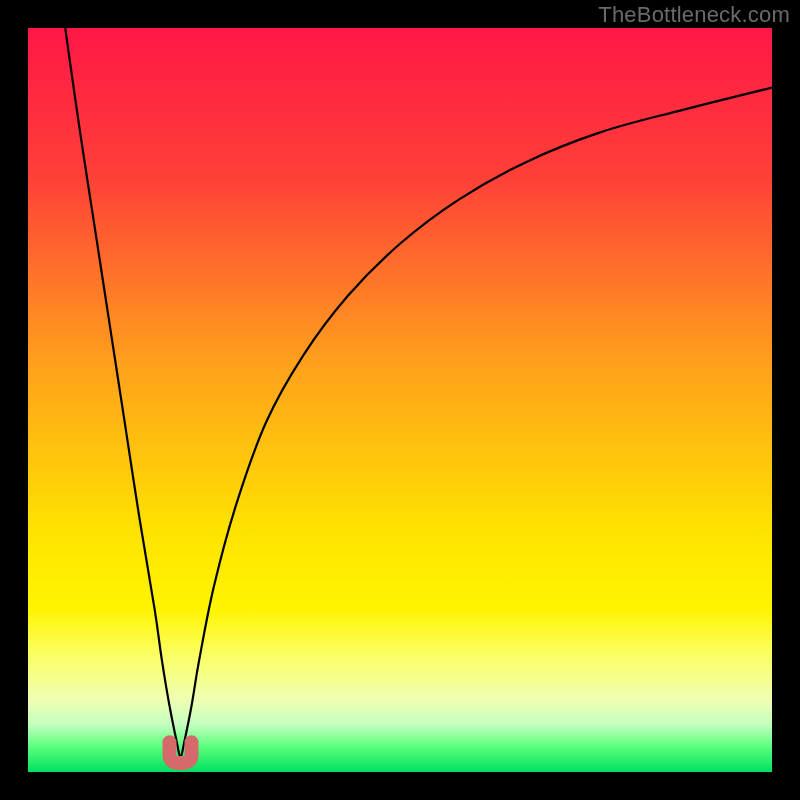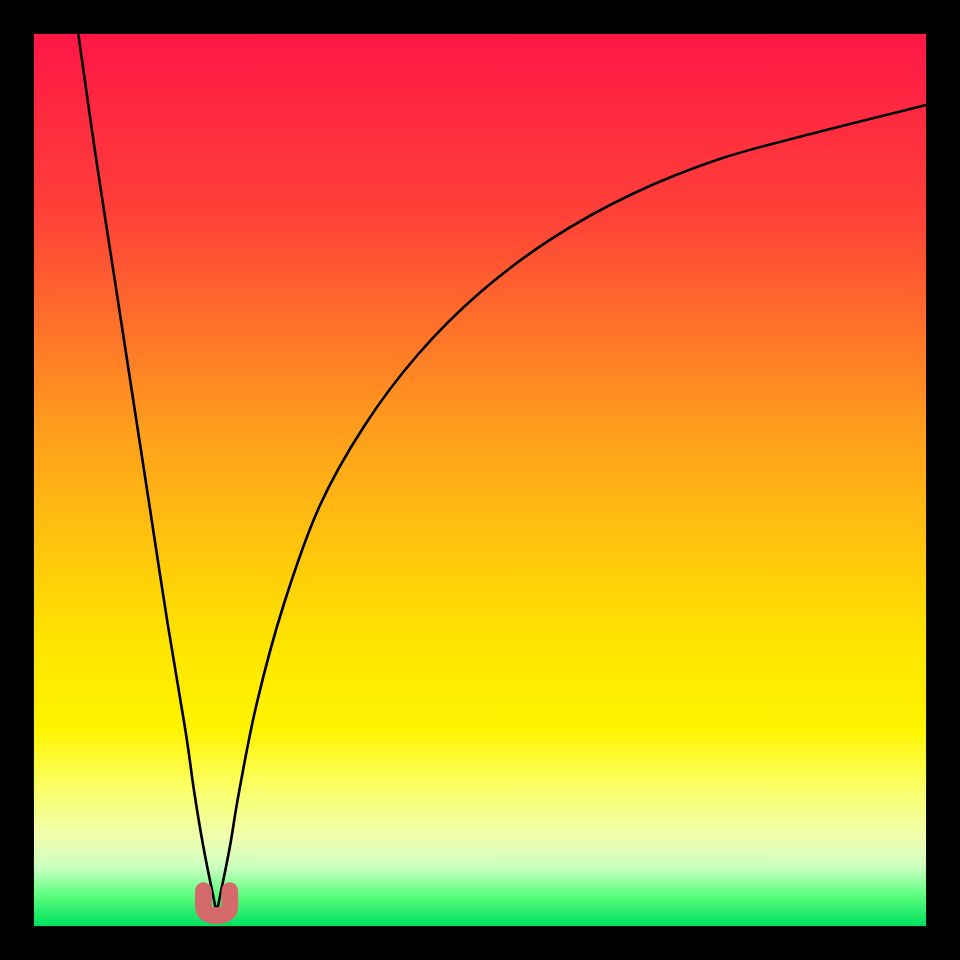--- a/index.html
+++ b/index.html
@@ -38,20 +38,21 @@
   .plot-area svg {
     display: block;
     width: 744px;
     height: 744px;
   }
 </style>
 </head>
 <body>
 
 <div class="outer">
+  <div class="watermark">TheBottleneck.com</div>
 
   <div class="plot-area">
     <svg id="plot-svg" viewBox="0 0 744 744">
       <defs>
         <linearGradient id="bg-grad" x1="0" y1="0" x2="0" y2="1">
             <stop offset="0.0%" stop-color="#ff1746"></stop>
             <stop offset="20.0%" stop-color="#ff4038"></stop>
             <stop offset="45.0%" stop-color="#ffa01c"></stop>
             <stop offset="68.0%" stop-color="#ffe400"></stop>
             <stop offset="78.0%" stop-color="#fff400"></stop>

